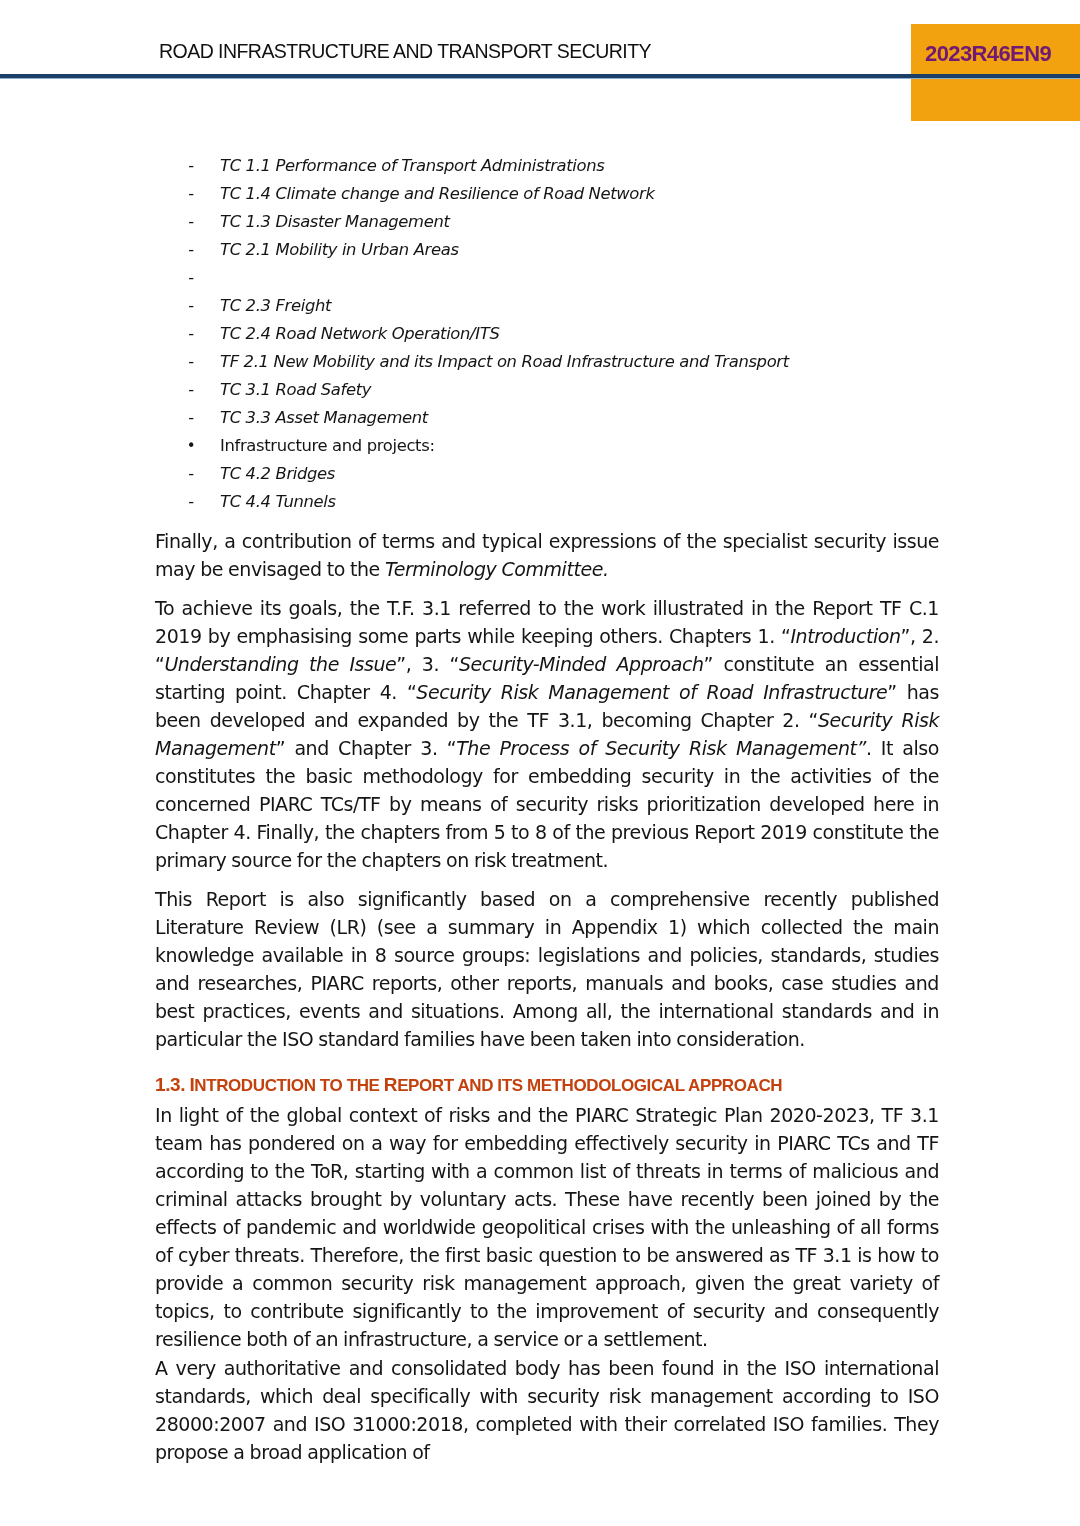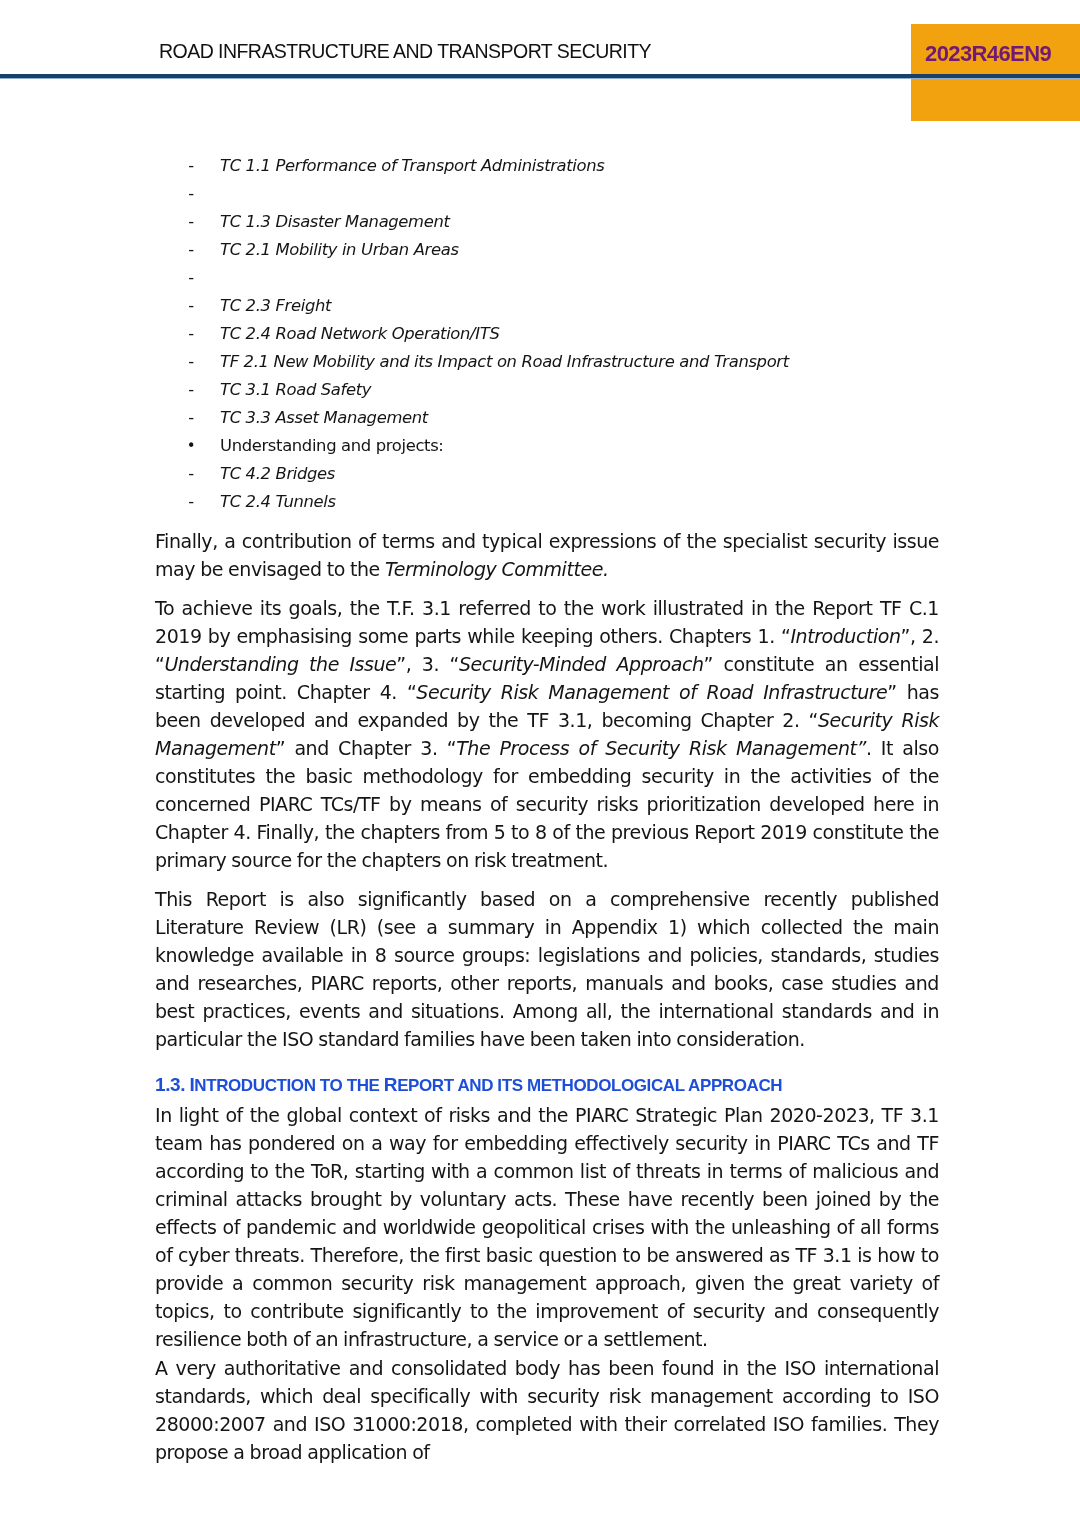--- a/index.html
+++ b/index.html
@@ -137,39 +137,39 @@
 <div class="header-title">ROAD INFRASTRUCTURE AND TRANSPORT SECURITY</div>
 <div class="code-box" style="background: rgb(242, 162, 15);"></div>
 <div class="code-text">2023R46EN9</div>
 <div class="header-rule" style="background: rgb(26, 64, 104);"></div>
 <div class="header-rule-light"></div>
 
 <div class="content">
 
   <ul class="list">
     <li class="italic"><span class="marker">-</span><span class="txt">TC 1.1 Performance of Transport Administrations</span></li>
-    <li class="italic"><span class="marker">-</span></li>
+    <li class="italic"><span class="marker">-</span><span class="txt">TC 1.4 Climate change and Resilience of Road Network</span></li>
     <li class="italic"><span class="marker">-</span><span class="txt">TC 1.3 Disaster Management</span></li>
     <li class="italic"><span class="marker">-</span><span class="txt">TC 2.1 Mobility in Urban Areas</span></li>
     <li class="italic"><span class="marker">-</span></li>
     <li class="italic"><span class="marker">-</span><span class="txt">TC 2.3 Freight</span></li>
     <li class="italic"><span class="marker">-</span><span class="txt">TC 2.4 Road Network Operation/ITS</span></li>
     <li class="italic"><span class="marker">-</span><span class="txt">TF 2.1 New Mobility and its Impact on Road Infrastructure and Transport</span></li>
     <li class="italic"><span class="marker">-</span><span class="txt">TC 3.1 Road Safety</span></li>
     <li class="italic"><span class="marker">-</span><span class="txt">TC 3.3 Asset Management</span></li>
-    <li><span class="marker dot">•</span><span class="txt">Understanding and projects:</span></li>
+    <li><span class="marker dot">•</span><span class="txt">Infrastructure and projects:</span></li>
     <li class="italic"><span class="marker">-</span><span class="txt">TC 4.2 Bridges</span></li>
-    <li class="italic"><span class="marker">-</span><span class="txt">TC 2.4 Tunnels</span></li>
+    <li class="italic"><span class="marker">-</span><span class="txt">TC 4.4 Tunnels</span></li>
   </ul>
 
   <p class="para p1"><span>Finally, a contribution of terms and typical expressions of the specialist security issue may be envisaged to the </span><i>Terminology Committee.</i></p>
 
   <p class="para p2"><span>To achieve its goals, the T.F. 3.1 referred to the work illustrated in the </span><b>Report TF C.1 2019</b><span> by emphasising some parts while keeping others. Chapters 1. “</span><i>Introduction</i><span>”, 2. “</span><i>Understanding the Issue</i><span>”, 3. “</span><i>Security-Minded Approach</i><span>” constitute an essential starting point. Chapter 4. “</span><i>Security Risk Management of Road Infrastructure</i><span>” has been developed and expanded by the TF 3.1, becoming Chapter 2. “</span><i>Security Risk Management</i><span>” and Chapter 3. “</span><i>The Process of Security Risk Management”</i><span>. It also constitutes the basic methodology for embedding security in the activities of the concerned PIARC TCs/TF by means of security risks prioritization developed here in Chapter 4. Finally, the chapters from 5 to 8 of the previous Report 2019 constitute the primary source for the chapters on risk treatment.</span></p>
 
   <p class="para p3"><span>This Report is also significantly based on a comprehensive recently published Literature Review (LR) (see a summary in </span><b>Appendix 1</b><span>) which collected the main knowledge available in 8 source groups: legislations and policies, standards, studies and researches, PIARC reports, other reports, manuals and books, case studies and best practices, events and situations. Among all, the international standards and in particular the ISO standard families have been taken into consideration.</span></p>
 
-  <div class="section-heading" style="color: #1d4ed8;"><span class="num">1.3.</span> <span class="big">I</span><span>NTRODUCTION TO THE </span><span class="big">R</span><span>EPORT AND ITS METHODOLOGICAL APPROACH</span></div>
+  <div class="section-heading" style="color: #c2410c;"><span class="num">1.3.</span> <span class="big">I</span><span>NTRODUCTION TO THE </span><span class="big">R</span><span>EPORT AND ITS METHODOLOGICAL APPROACH</span></div>
 
   <p class="para p4"><span>In light of the global context of risks and the </span><b>PIARC Strategic Plan 2020-2023</b><span>, TF 3.1 team has pondered on a way for embedding effectively security in PIARC TCs and TF according to the ToR, starting with a common list of threats in terms of malicious and criminal attacks brought by voluntary acts. These have recently been joined by the effects of pandemic and worldwide geopolitical crises with the unleashing of all forms of cyber threats. Therefore, the first basic question to be answered as TF 3.1 is how to provide a common </span><b>security risk management</b><span> approach, given the great variety of topics, to contribute significantly to the improvement of security and consequently resilience both of an infrastructure, a service or a settlement.</span></p>
 
   <p class="para p5"><span>A very authoritative and consolidated body has been found in the </span><b>ISO international standards</b><span>, which deal specifically with security risk management according to </span><b>ISO 28000:2007</b><span> and </span><b>ISO 31000:2018</b><span>, completed with their correlated ISO families. They propose a broad application of</span></p>
 
 </div>
 
 </body></html>

